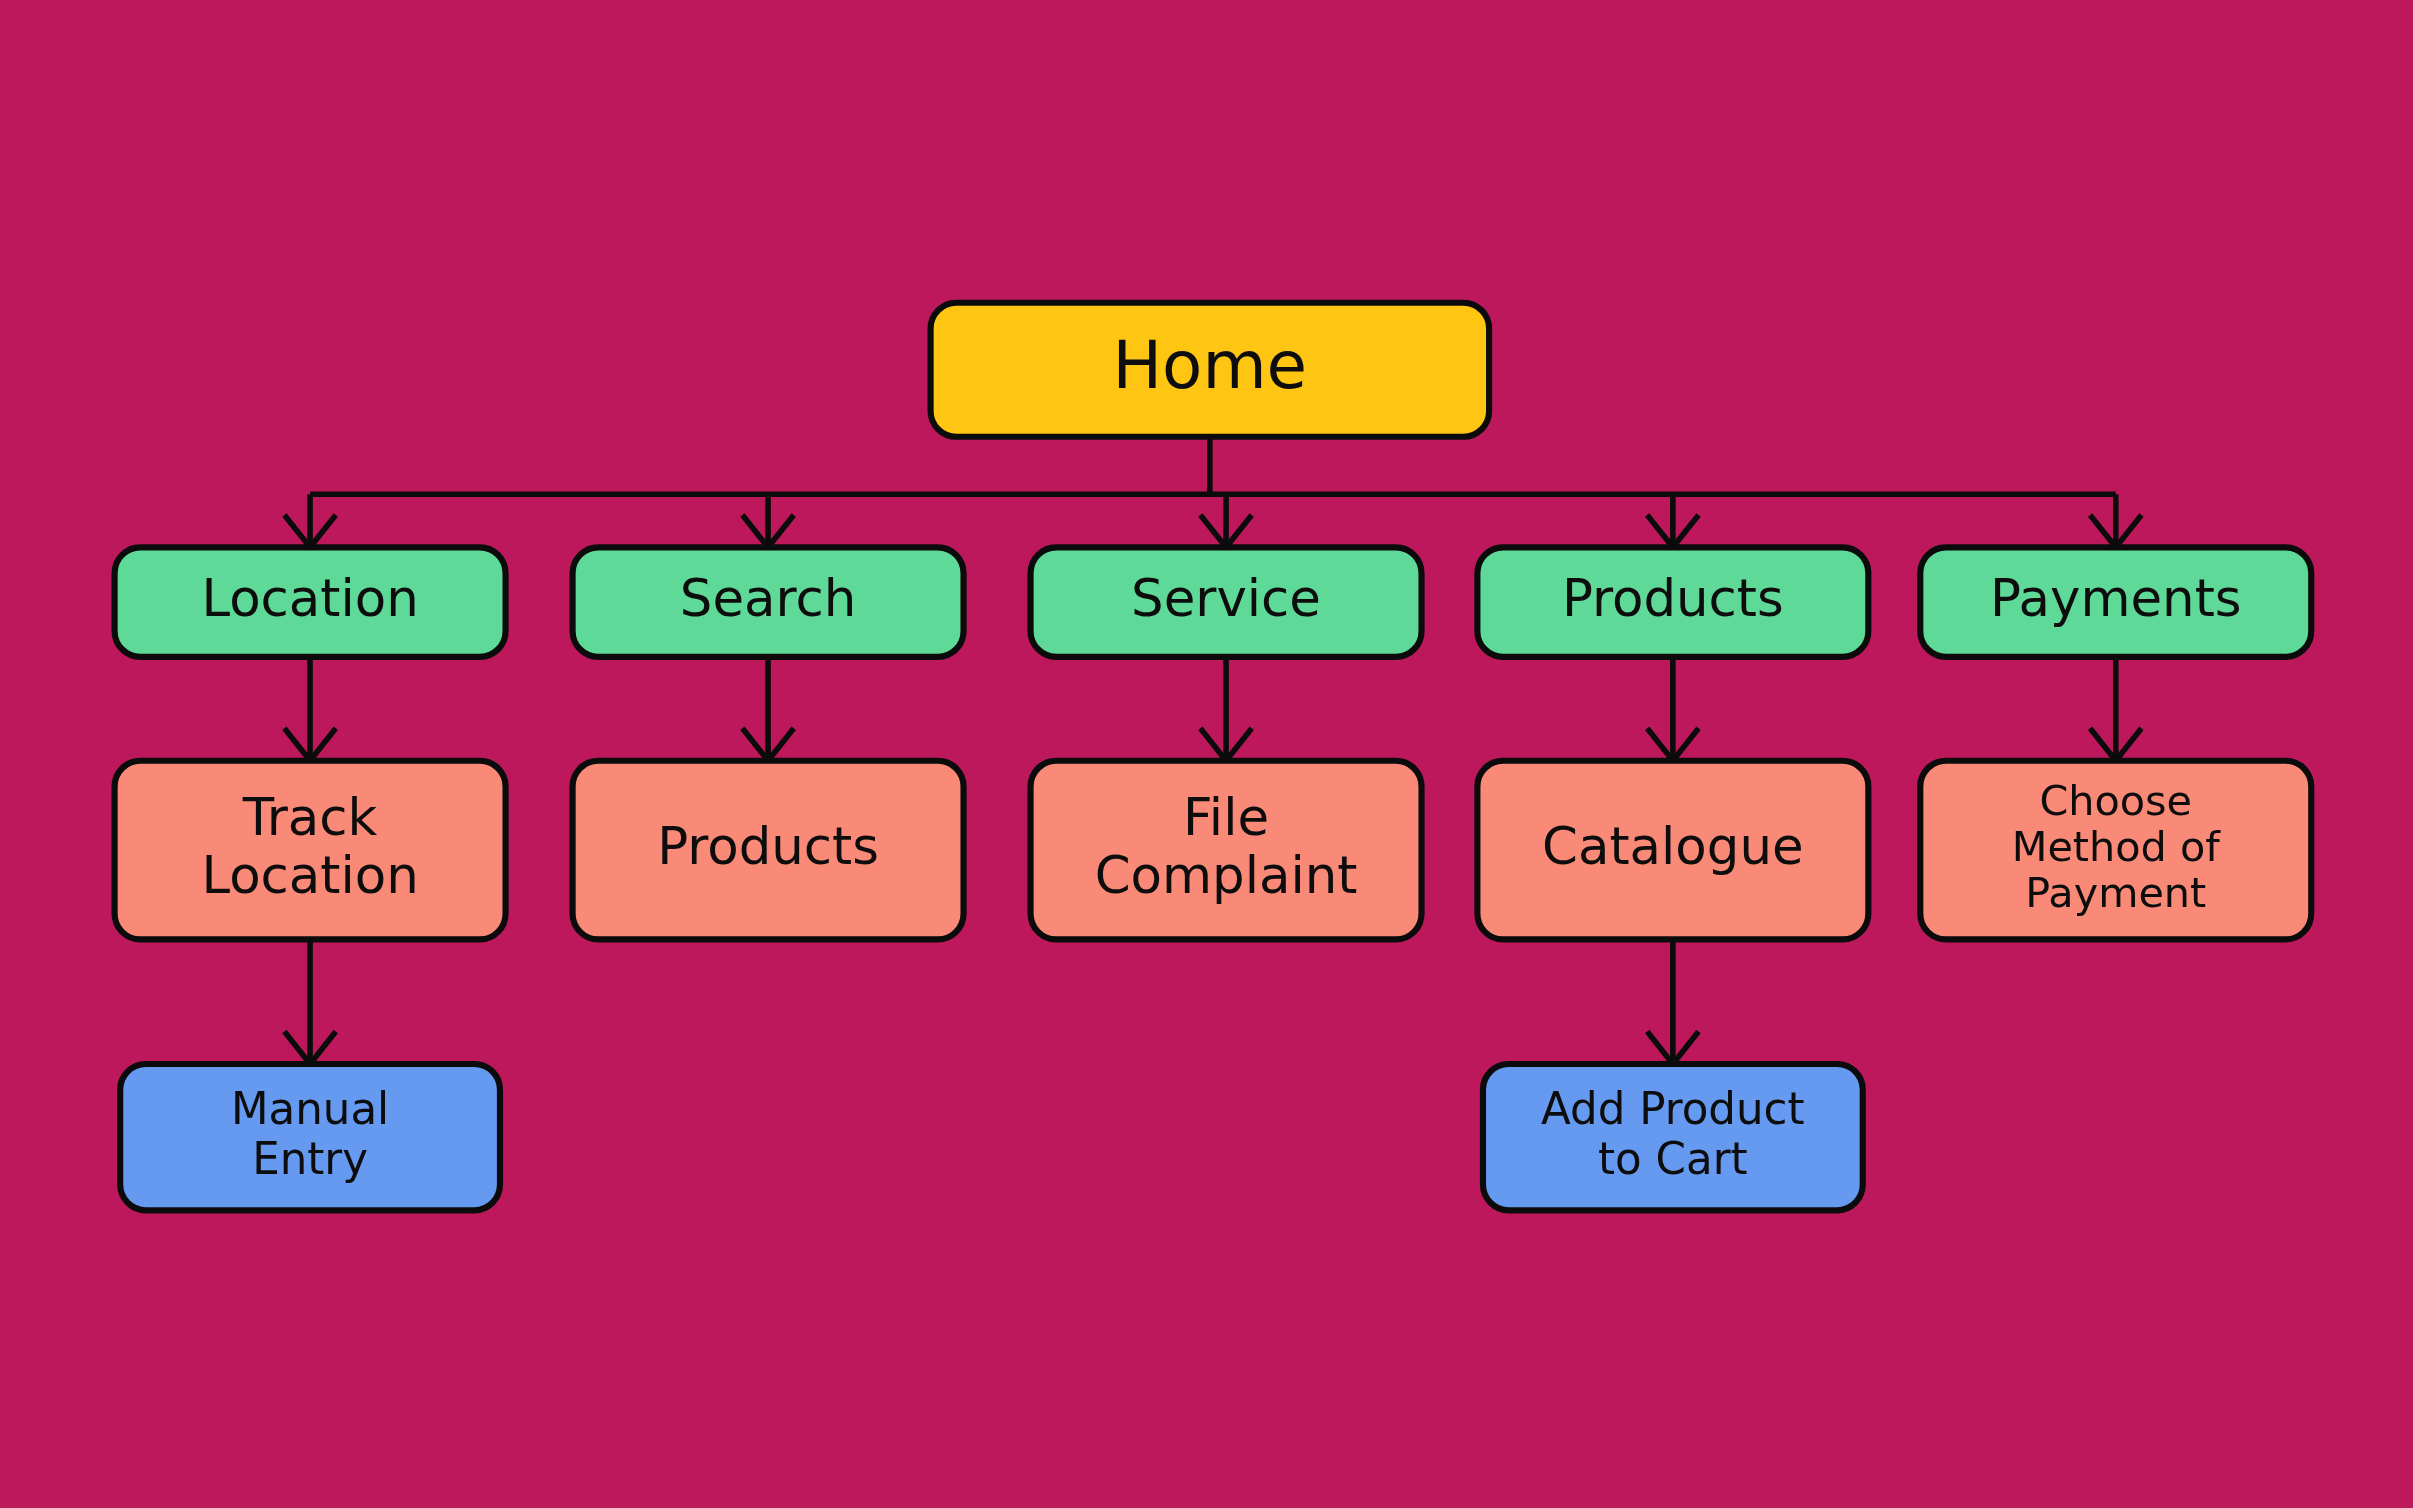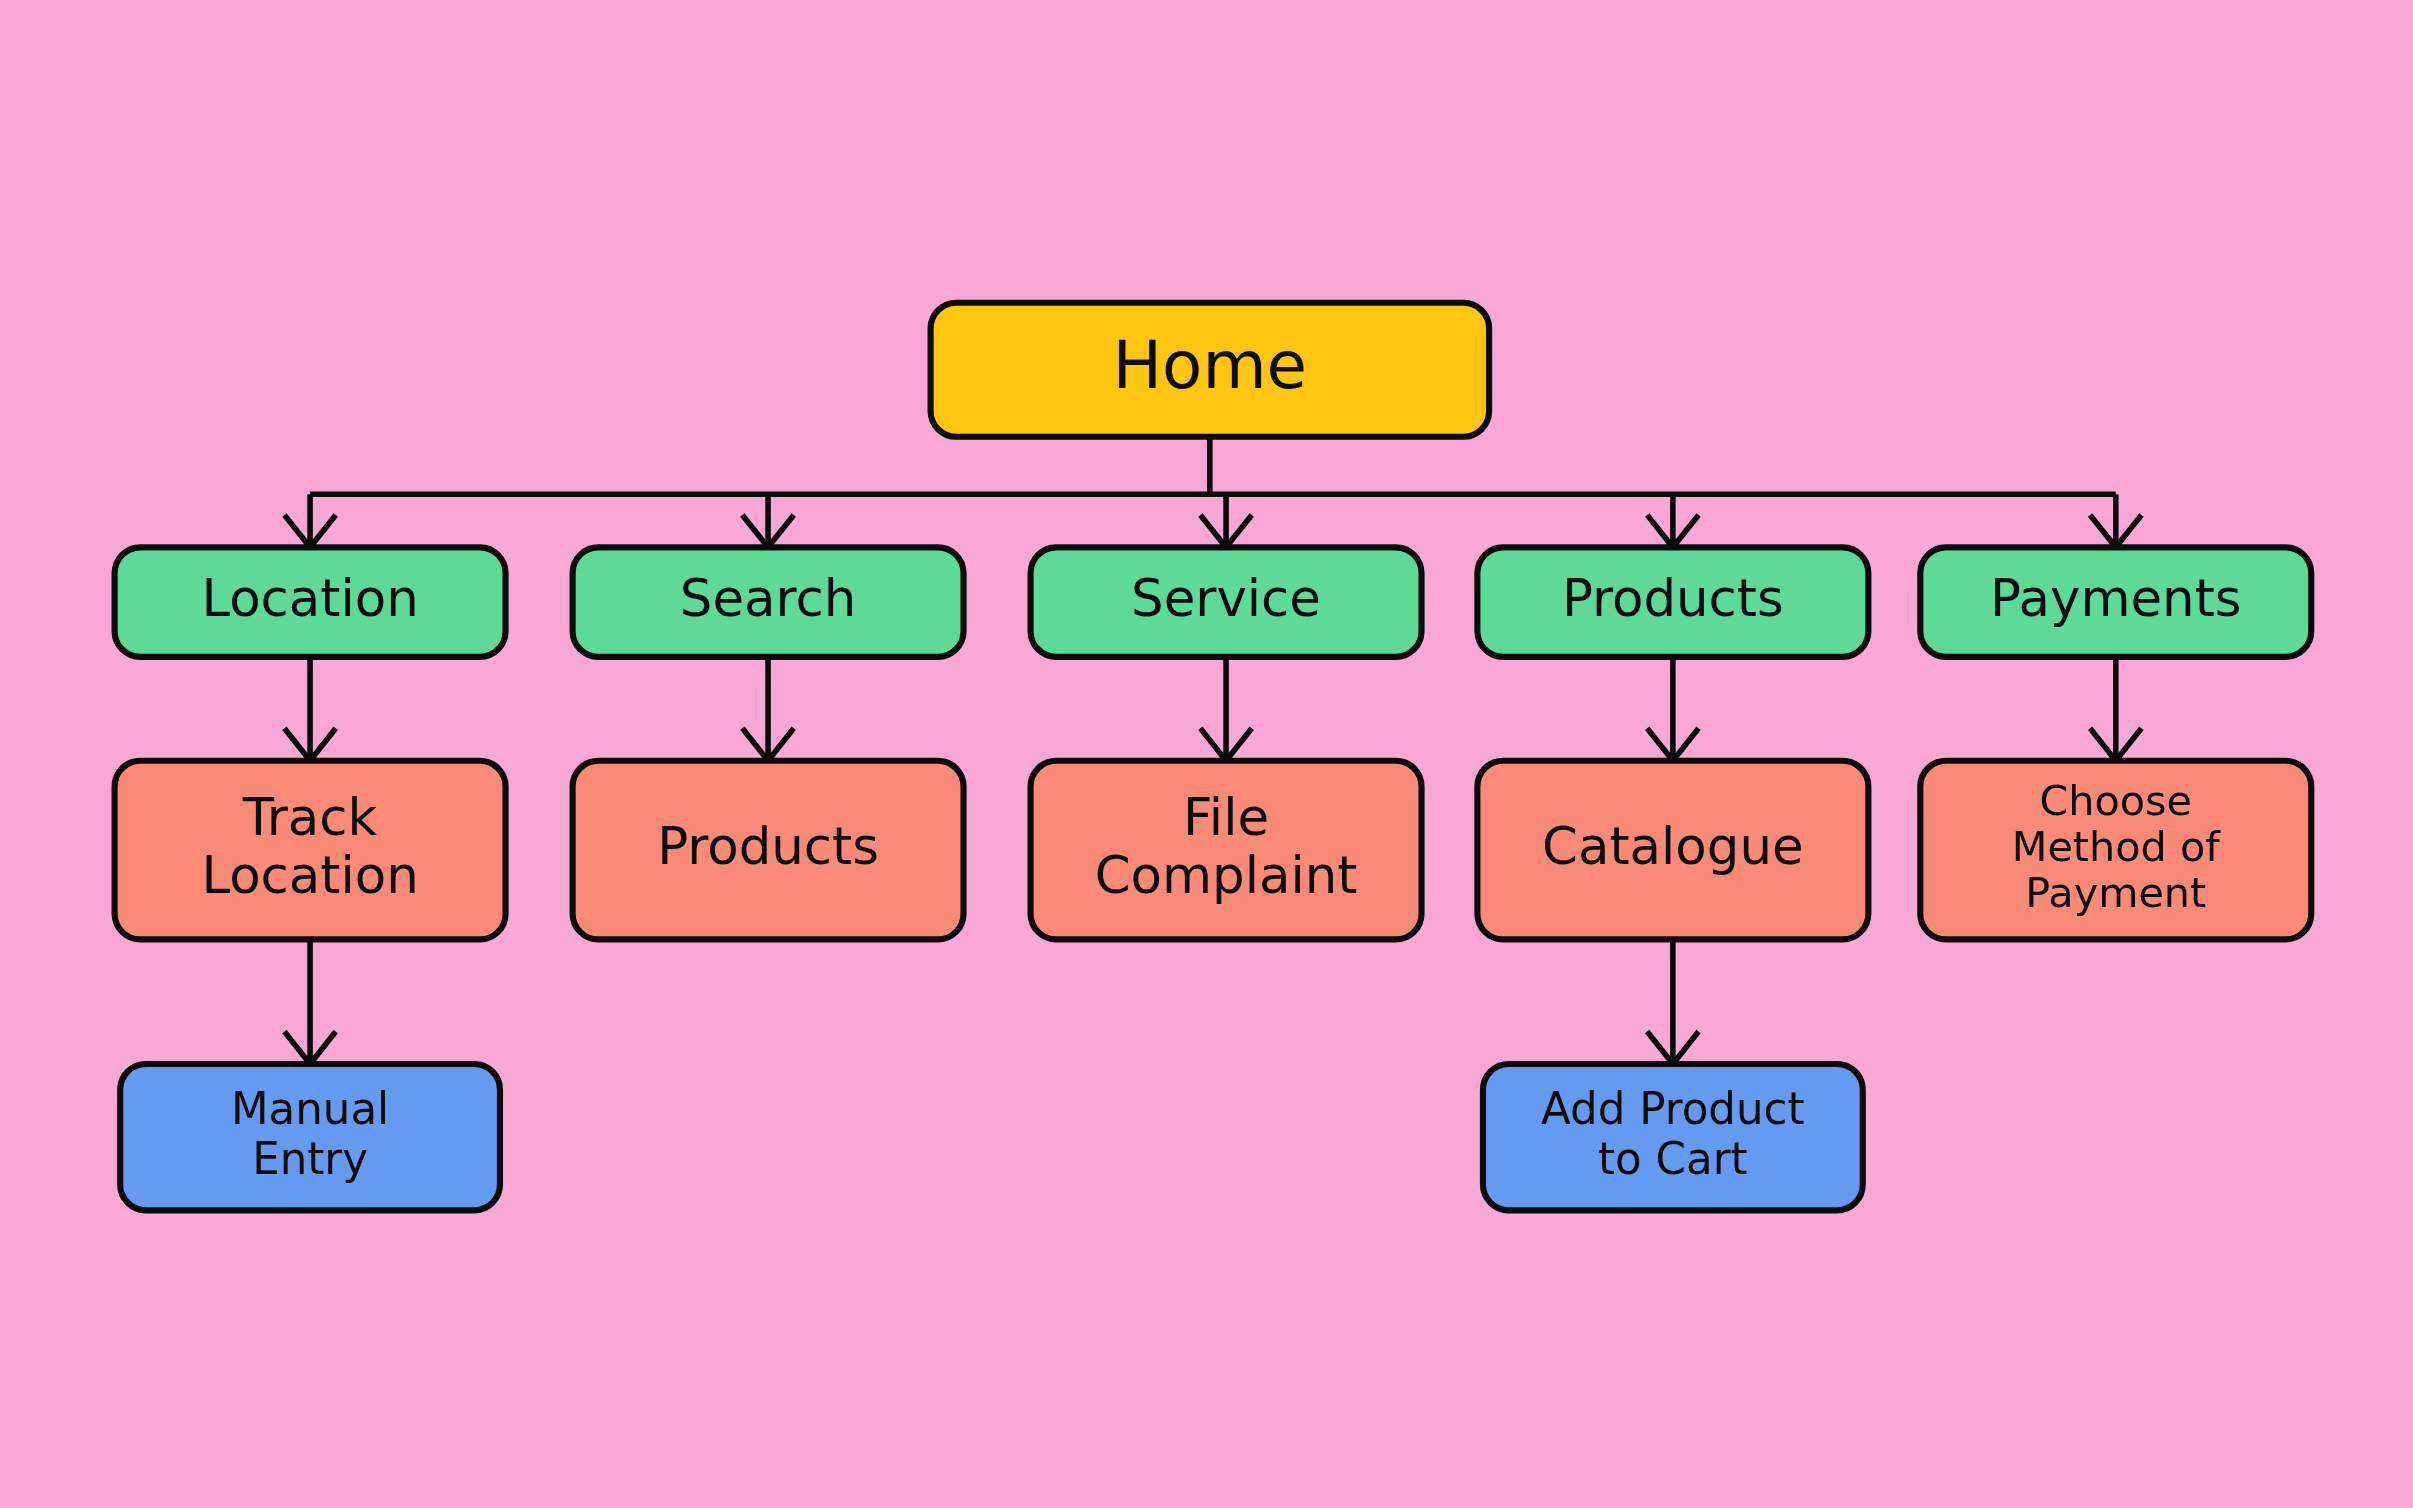--- a/index.html
+++ b/index.html
@@ -4,21 +4,21 @@
 <style>
   html, body {
     margin: 0;
     padding: 0;
     background: #c5b8fd;
   }
   #stage {
     position: relative;
     width: 2413px;
     height: 1508px;
-    background: #f9a8d4;
+    background: #be185d;
     overflow: hidden;
     font-family: "DejaVu Sans", sans-serif;
   }
   svg.flow {
     position: absolute;
     inset: 0;
     width: 2413px;
     height: 1508px;
     display: block;
   }

